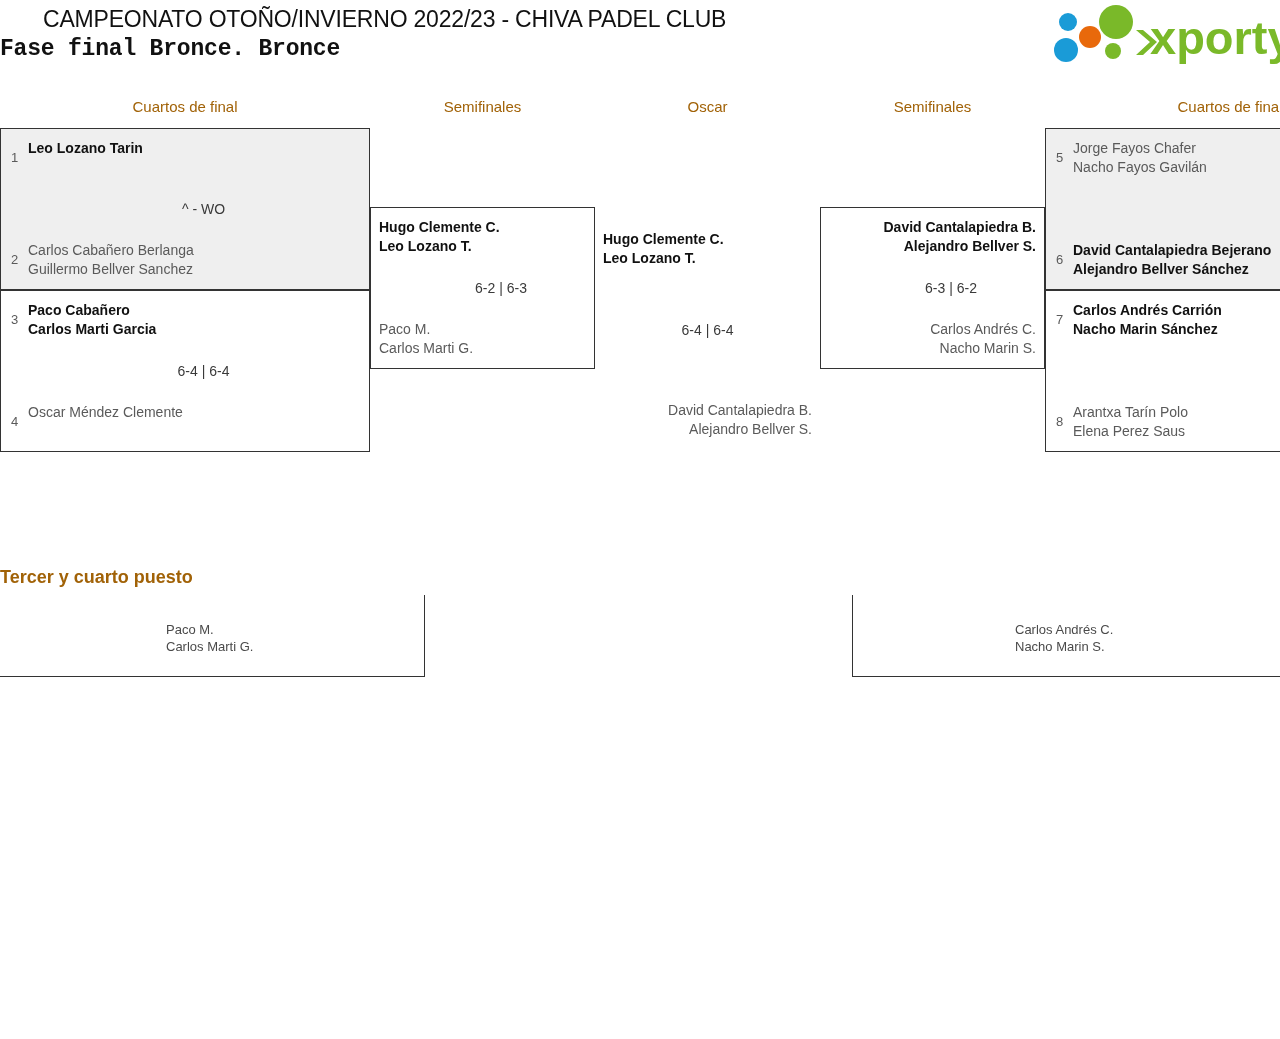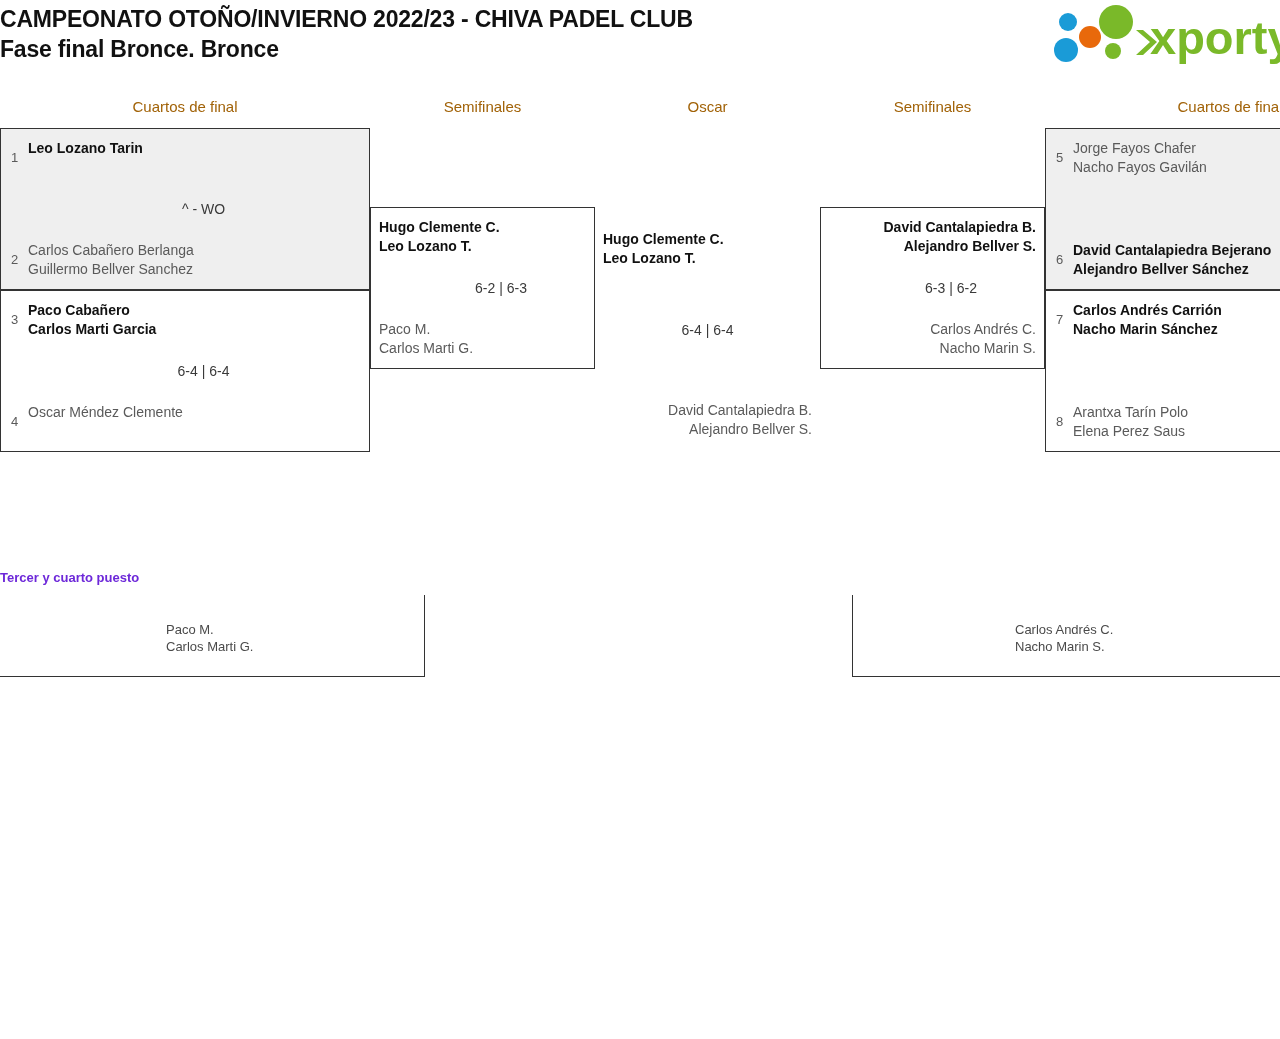--- a/index.html
+++ b/index.html
@@ -26,33 +26,35 @@
     left: 0; top: 0;
     width: 1280px; height: 88px;
   }
   .title-block {
     position: absolute;
     left: 0; top: 4px;
     width: 1020px;
   }
   .title-line-1 {
     font-size: 23px;
-    font-weight: 700;
+    font-weight: 400;
     letter-spacing: -0.2px;
     line-height: 30px;
     white-space: nowrap;
     color: #111111;
+    padding-left: 43px;
   }
   .title-line-2 {
     font-size: 23px;
     font-weight: 700;
     letter-spacing: -0.2px;
     line-height: 30px;
     white-space: nowrap;
     color: #111111;
+    font-family: Liberation Mono, monospace;
   }
 
   
   .logo {
     position: absolute;
     right: 0; top: 2px;
     width: 240px; height: 66px;
   }
 
   
@@ -165,24 +167,24 @@
     font-weight: 400;
     color: #5a5a5a;
     text-align: right;
     white-space: nowrap;
   }
 
   
   .tp-title {
     position: absolute;
     left: 0; top: 567px;
-    font-size: 13px;
+    font-size: 18px;
     font-weight: 700;
     line-height: 21px;
-    color: #6d28d9;
+    color: #a16207;
     white-space: nowrap;
   }
   .tp-box-left {
     position: absolute;
     left: -1px; top: 595px;
     width: 426px; height: 82px;
     border-right: 1px solid #333333;
     border-bottom: 1px solid #333333;
     background: #ffffff;
   }

